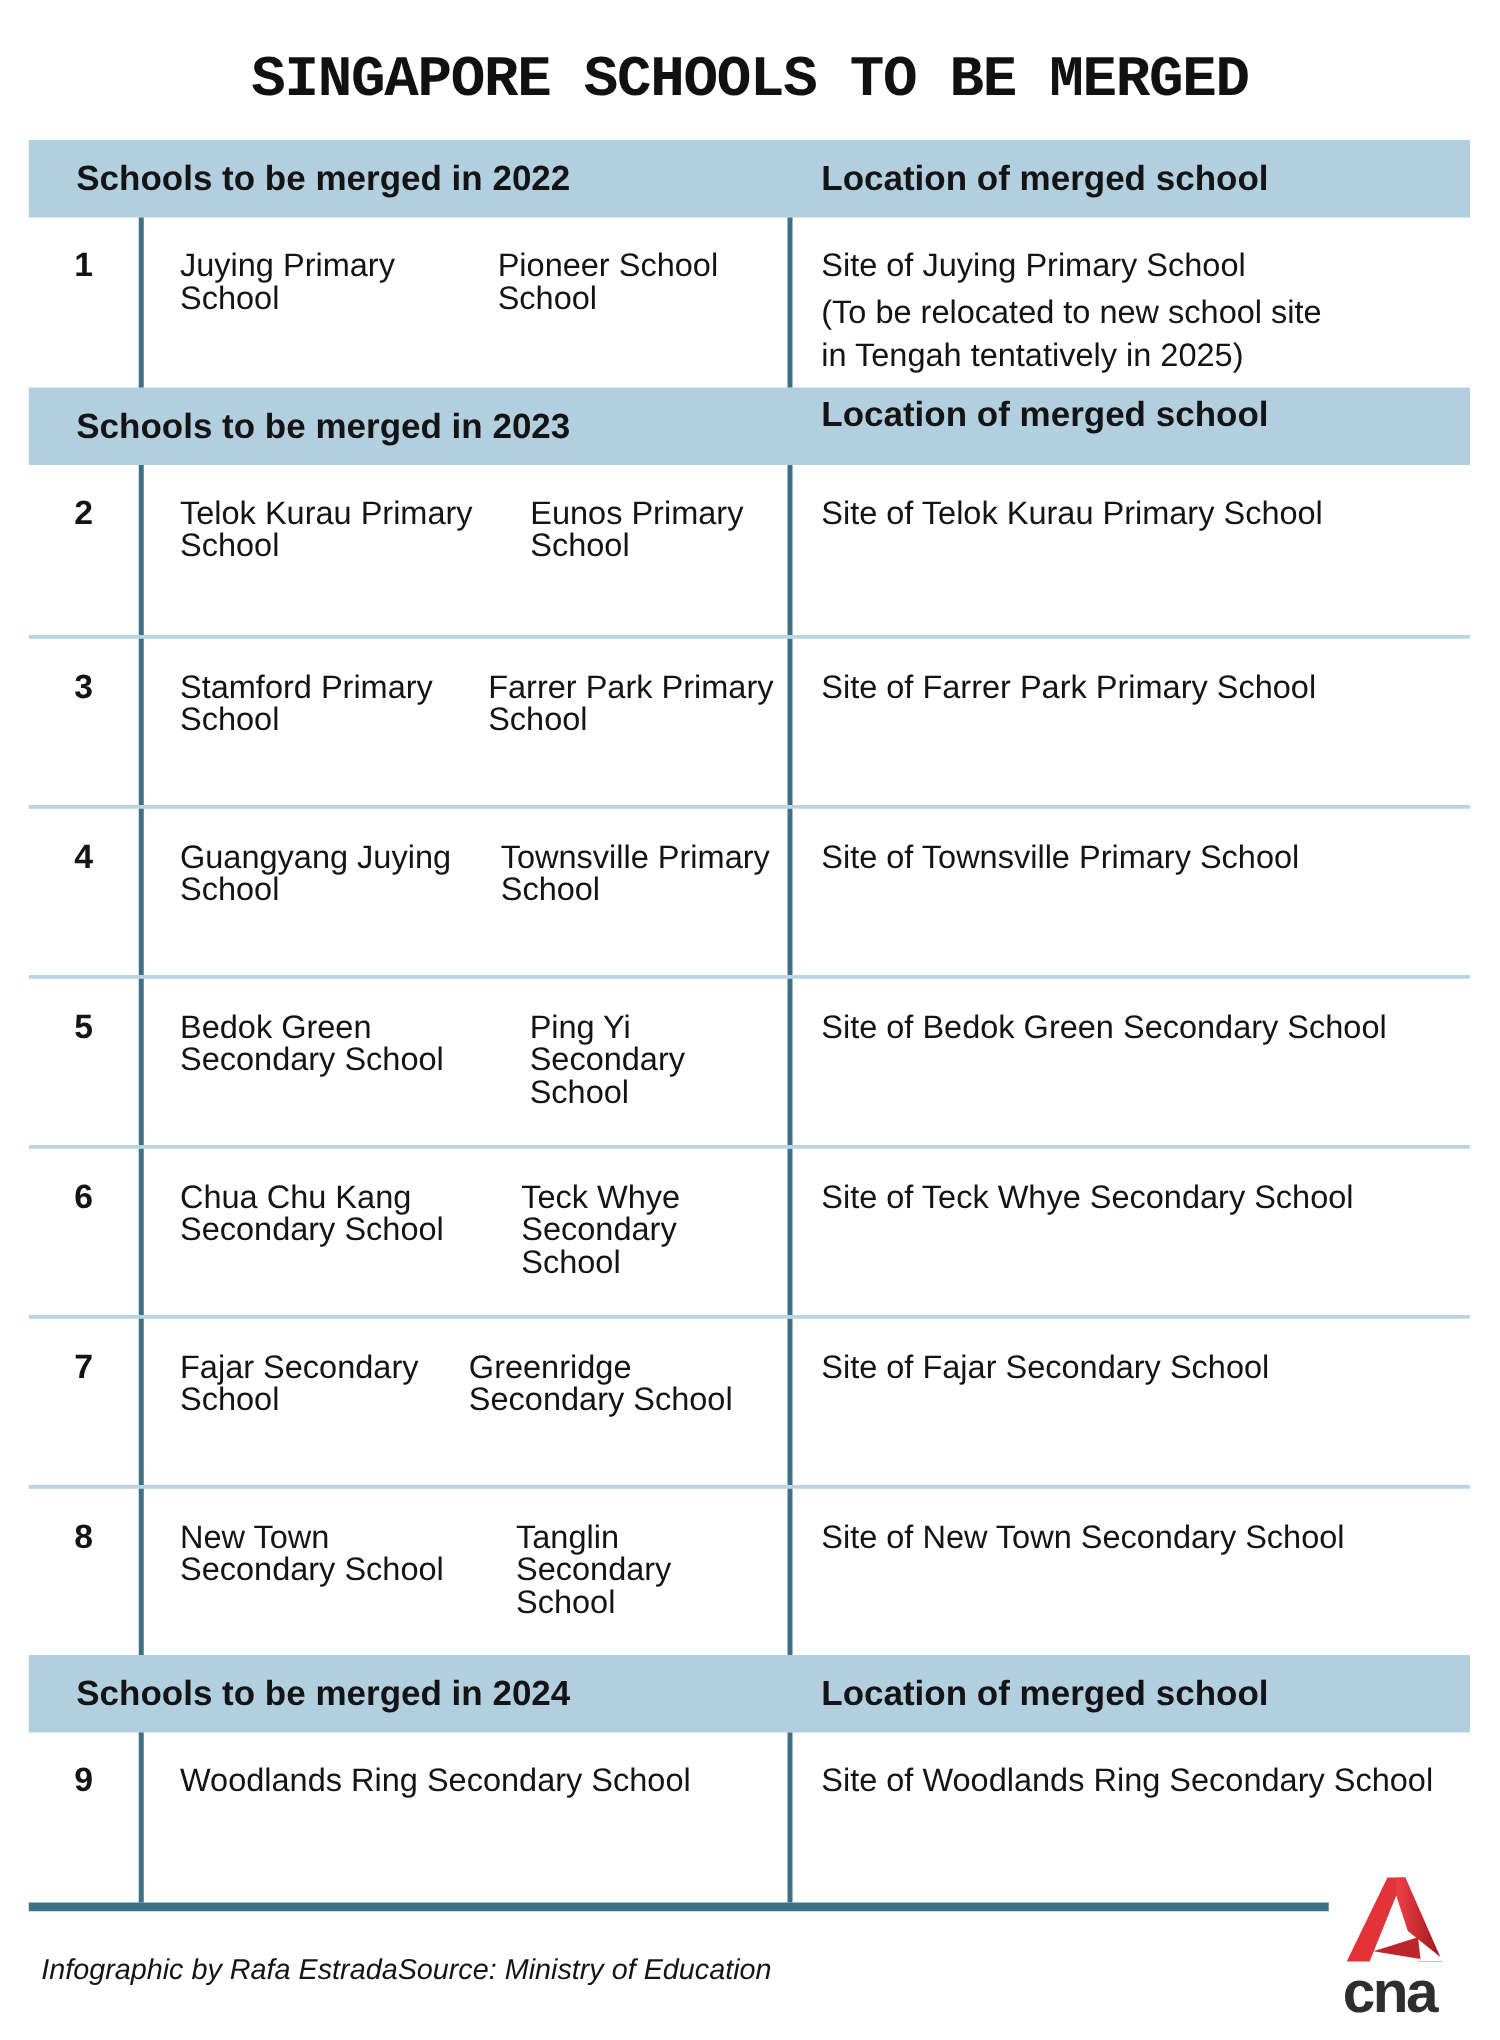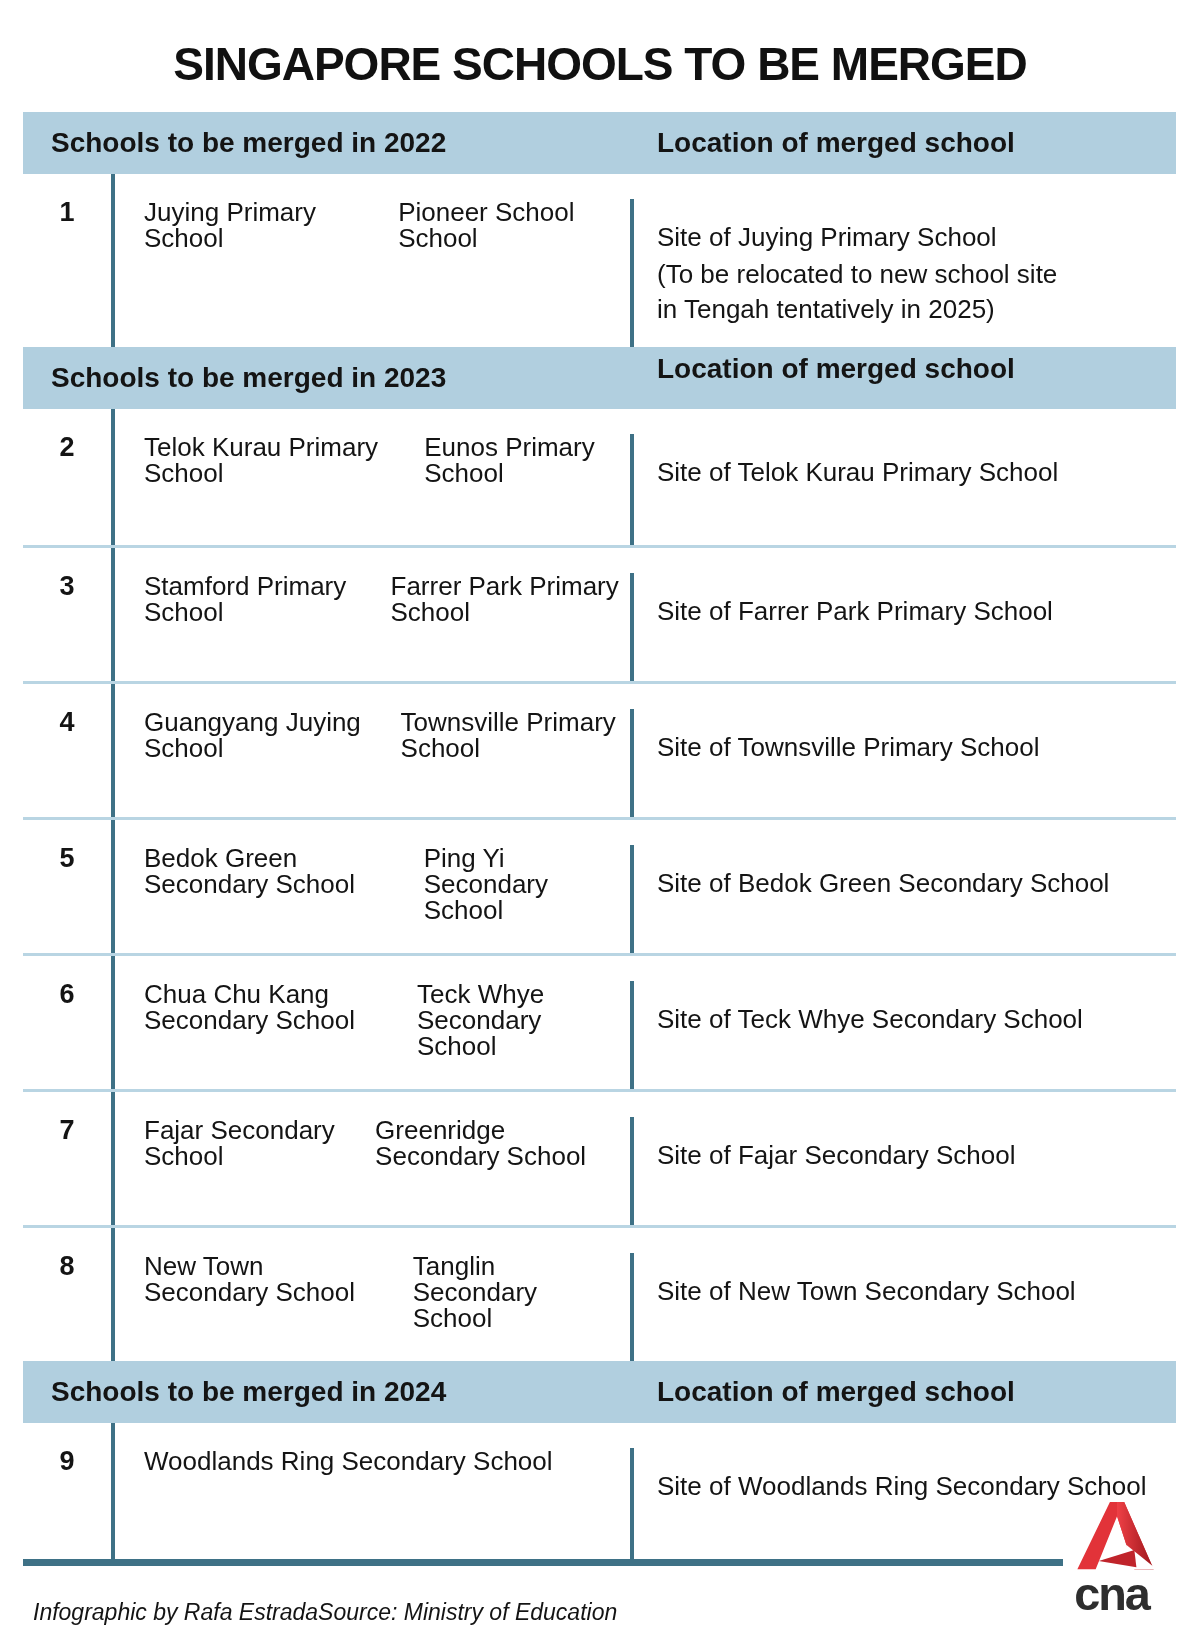--- a/index.html
+++ b/index.html
@@ -12,34 +12,35 @@
     position: relative;
   }
   .page-title {
     margin: 38px 0 21px 0;
     text-align: center;
     font-size: 46px;
     line-height: 53px;
     font-weight: bold;
     letter-spacing: -1px;
     color: #111;
+    font-family: Liberation Mono, monospace;
   }
   .merge-table {
     margin-left: 23px;
     width: 1153px;
   }
   .band {
     height: 62px;
     background: var(--band-blue, #b1cfdf);
     display: flex;
     align-items: center;
   }
   .band-left {
     width: 607px;
-    padding-left: 28px;
+    padding-left: 38px;
   }
   .band-right { padding-left: 27px; }
   .band-label {
     font-weight: bold;
     font-size: 28px;
     display: inline-block;
   }
   
   .merge-table > .section:nth-of-type(2) .band-right .band-label {
     position: relative; top: -9px;
@@ -65,24 +66,23 @@
     padding: 25px 10px 20px 29px;
     display: flex;
     flex-direction: row;
     gap: 36px;
     font-size: 26px;
     line-height: 26px;
   }
   .row-loc {
     flex: 1;
     border-left: 4px solid var(--divider-teal, #3e7186);
-    padding: 25px 10px 20px 23px;
+    padding: 25px 10px 8px 23px;
     font-size: 26px;
     line-height: 26px;
-    margin-top: 25px;
   }
   .loc-note {
     margin-top: 7px;
     line-height: 35px;
   }
   .bottom-rule {
     margin: 0 0 0 23px;
     width: 1040px;
     height: 7px;
     background: var(--divider-teal, #3e7186);

